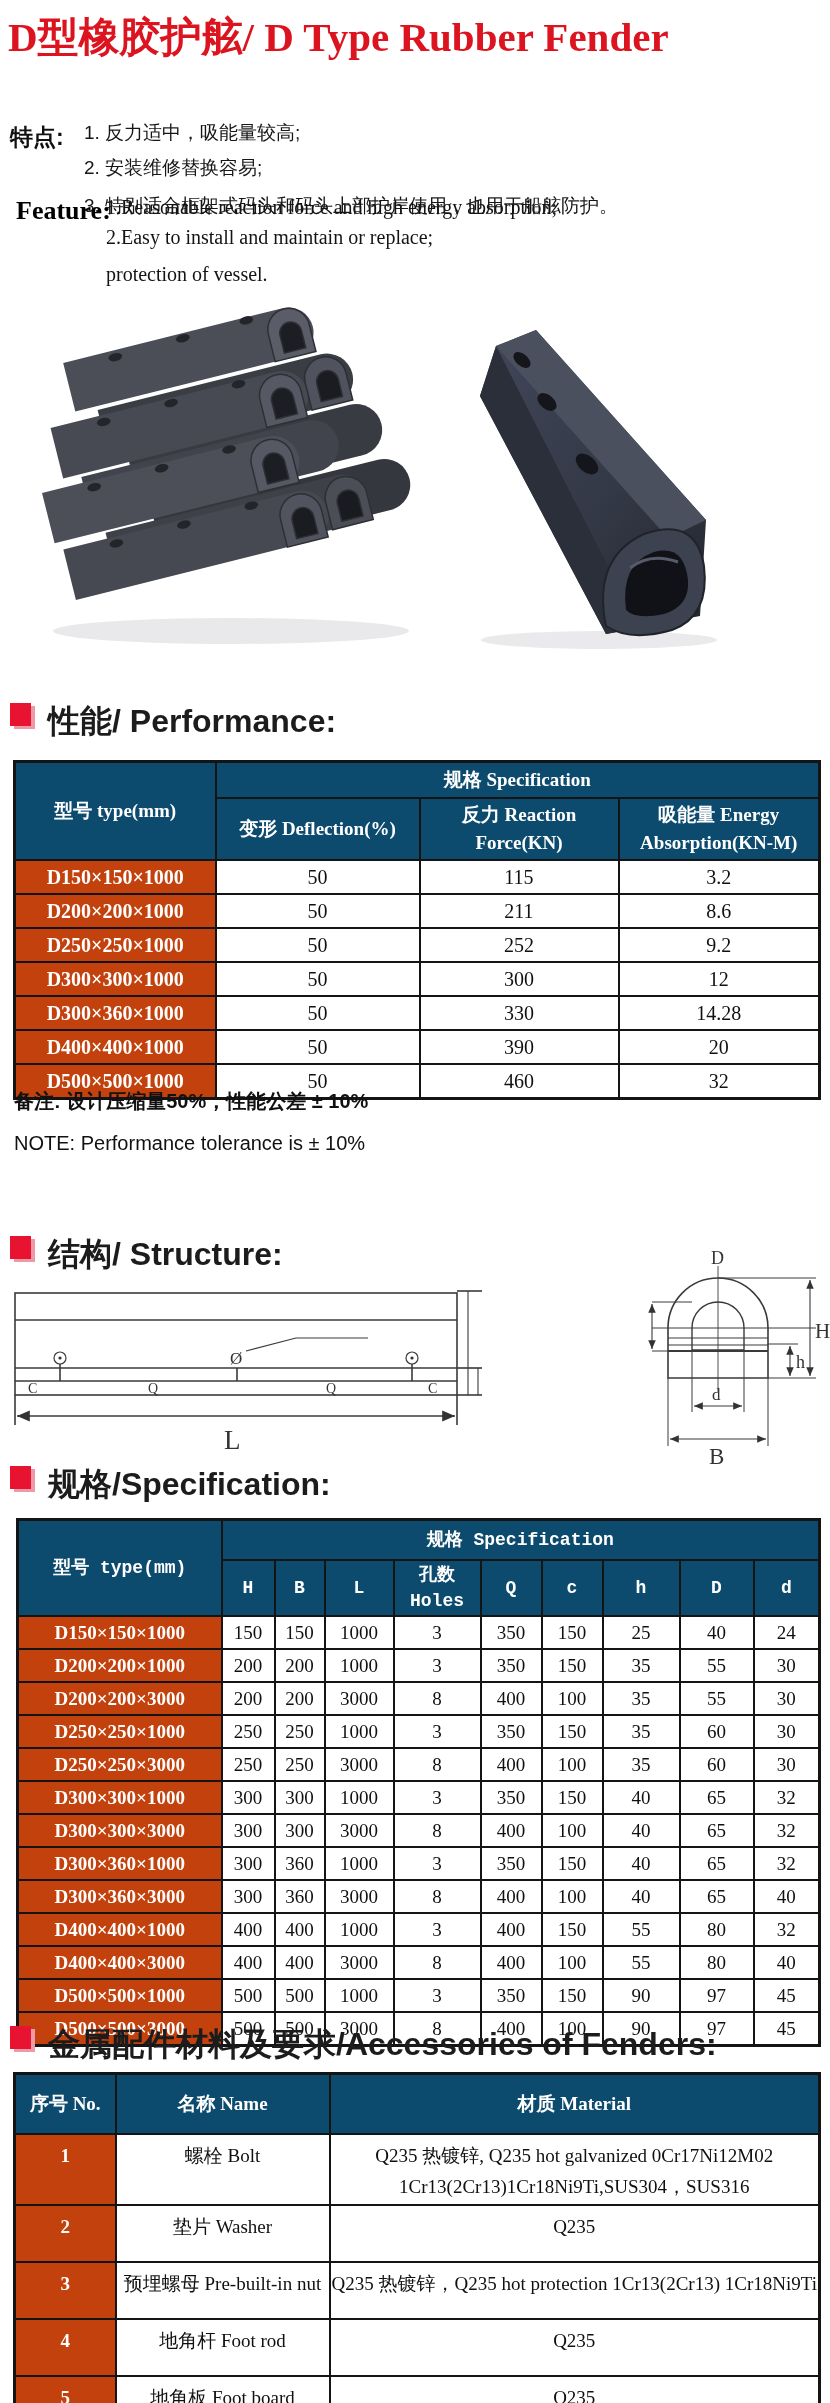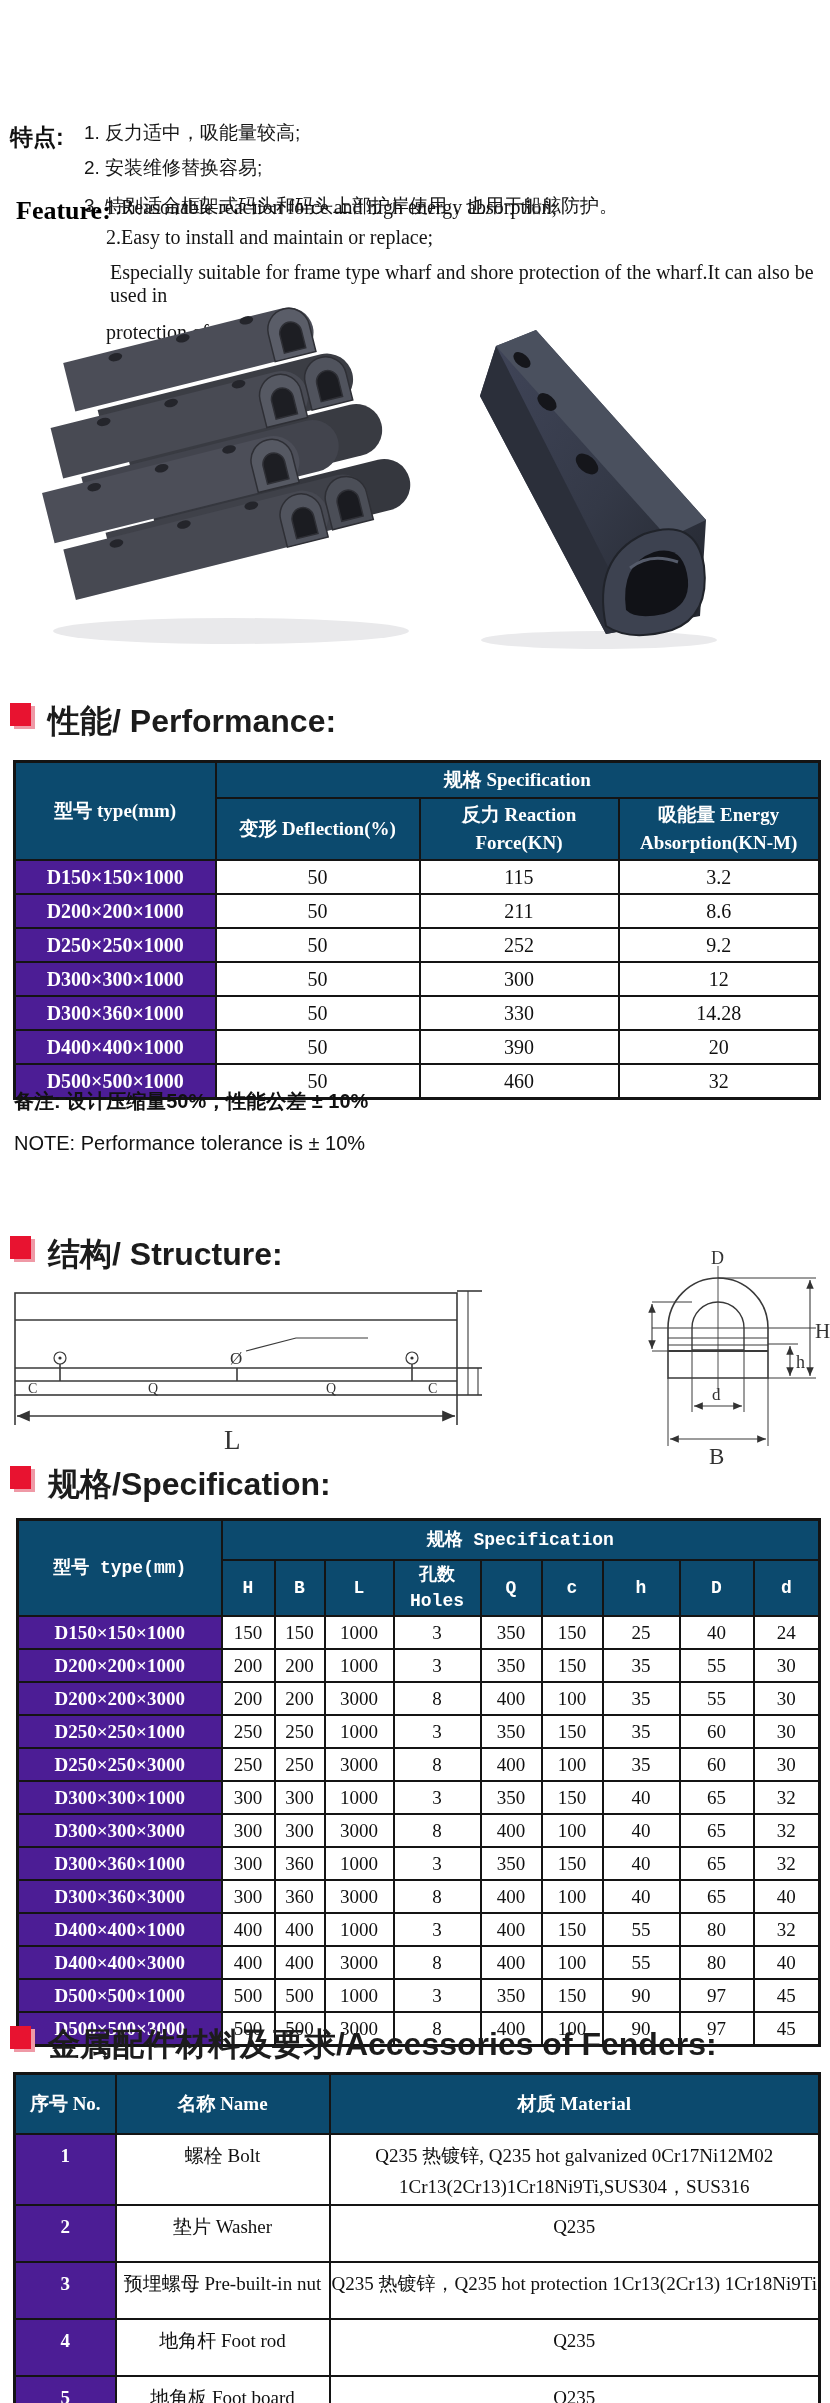--- a/index.html
+++ b/index.html
@@ -27,21 +27,21 @@
   .bullet{position:absolute;left:0;top:3px;width:21px;height:23px;background:#e81330;
           box-shadow:4px 3px 0 #ef99a6;}
   .sec .txt{position:absolute;left:38px;top:0;font-size:32px;font-weight:600;color:#1c1c1c;white-space:nowrap;}
   
   table{border-collapse:collapse;table-layout:fixed;}
   td,th{border:2px solid #141414;text-align:center;vertical-align:middle;
         overflow:hidden;white-space:pre-line;line-height:1.45;}
   th{background:#0c4a6e;color:#ffffff;font-family:"Liberation Serif",serif;
      font-weight:700;font-size:19px;}
   td{background:#ffffff;color:#101010;font-family:"Liberation Serif",serif;font-size:20px;}
-  tbody td:first-child{background:#4c1d95;color:#ffffff;font-weight:700;text-align:center;}
+  tbody td:first-child{background:#c2410c;color:#ffffff;font-weight:700;text-align:center;}
   .perf{position:absolute;left:13px;top:760px;width:805px;border:3px solid #141414;}
   .perf thead tr:first-child th{height:32px;}
   .perf thead tr:last-child th{height:58px;}
   .perf tbody td{height:30px;}
   .notes{position:absolute;left:14px;width:780px;font-size:20px;color:#111;}
   .note-cn{font-weight:600;}
   .note-en{margin-top:10px;font-weight:400;}
   .spec{position:absolute;left:16px;top:1518px;width:802px;border:3px solid #141414;}
   .spec th{font-family:"Liberation Mono","DejaVu Sans Mono",monospace;font-weight:700;font-size:18px;}
   .spec thead tr:first-child th{height:36px;}
@@ -52,36 +52,36 @@
   .acc thead th{height:56px;}
   .acc tbody td{height:49px;vertical-align:top;padding-top:5px;font-size:19px;line-height:1.65;}
   .acc tbody td:first-child{font-weight:700;}
   svg text{font-family:"Liberation Serif",serif;fill:#333;}
 </style>
 </head>
 <body>
 
 <div class="page">
 
+  <h1 class="title">D型橡胶护舷/ D Type Rubber Fender</h1>
 
   <div class="feat-cn">
     <span class="lbl">特点:</span>
     <div class="items">
       <div>1. 反力适中，吸能量较高;</div>
       <div>2. 安装维修替换容易;</div>
       <div>3. 特别适合框架式码头和码头上部护岸使用，也用于船舷防护。</div>
     </div>
   </div>
 
   <div class="feat-en">
     <span class="lbl">Feature:</span>
     <div class="lines">
       <div>1.Reasonable reaction force and high energy absorption;</div>
       <div>2.Easy to install and maintain or replace;</div>
-      <div class="l3">Especially suitable for frame type wharf and shore protection  of the wharf.It can also be used in</div>
       <div class="l4">protection of vessel.</div>
     </div>
   </div>
 
   <svg class="abs" style="left:26px;top:298px;" width="408" height="358" viewBox="0 0 408 358">
     <ellipse cx="205" cy="333" rx="178" ry="13" fill="#e9e9eb"></ellipse>
     <g transform="rotate(-14 204 180)">
 
       <path d="M120 198 h232 a26 26 0 0 1 0 52 h-232 z" fill="#35373e"></path>
       <path d="M70 203 h238 a26 26 0 0 1 0 52 h-238 z" fill="#3f4149"></path>

